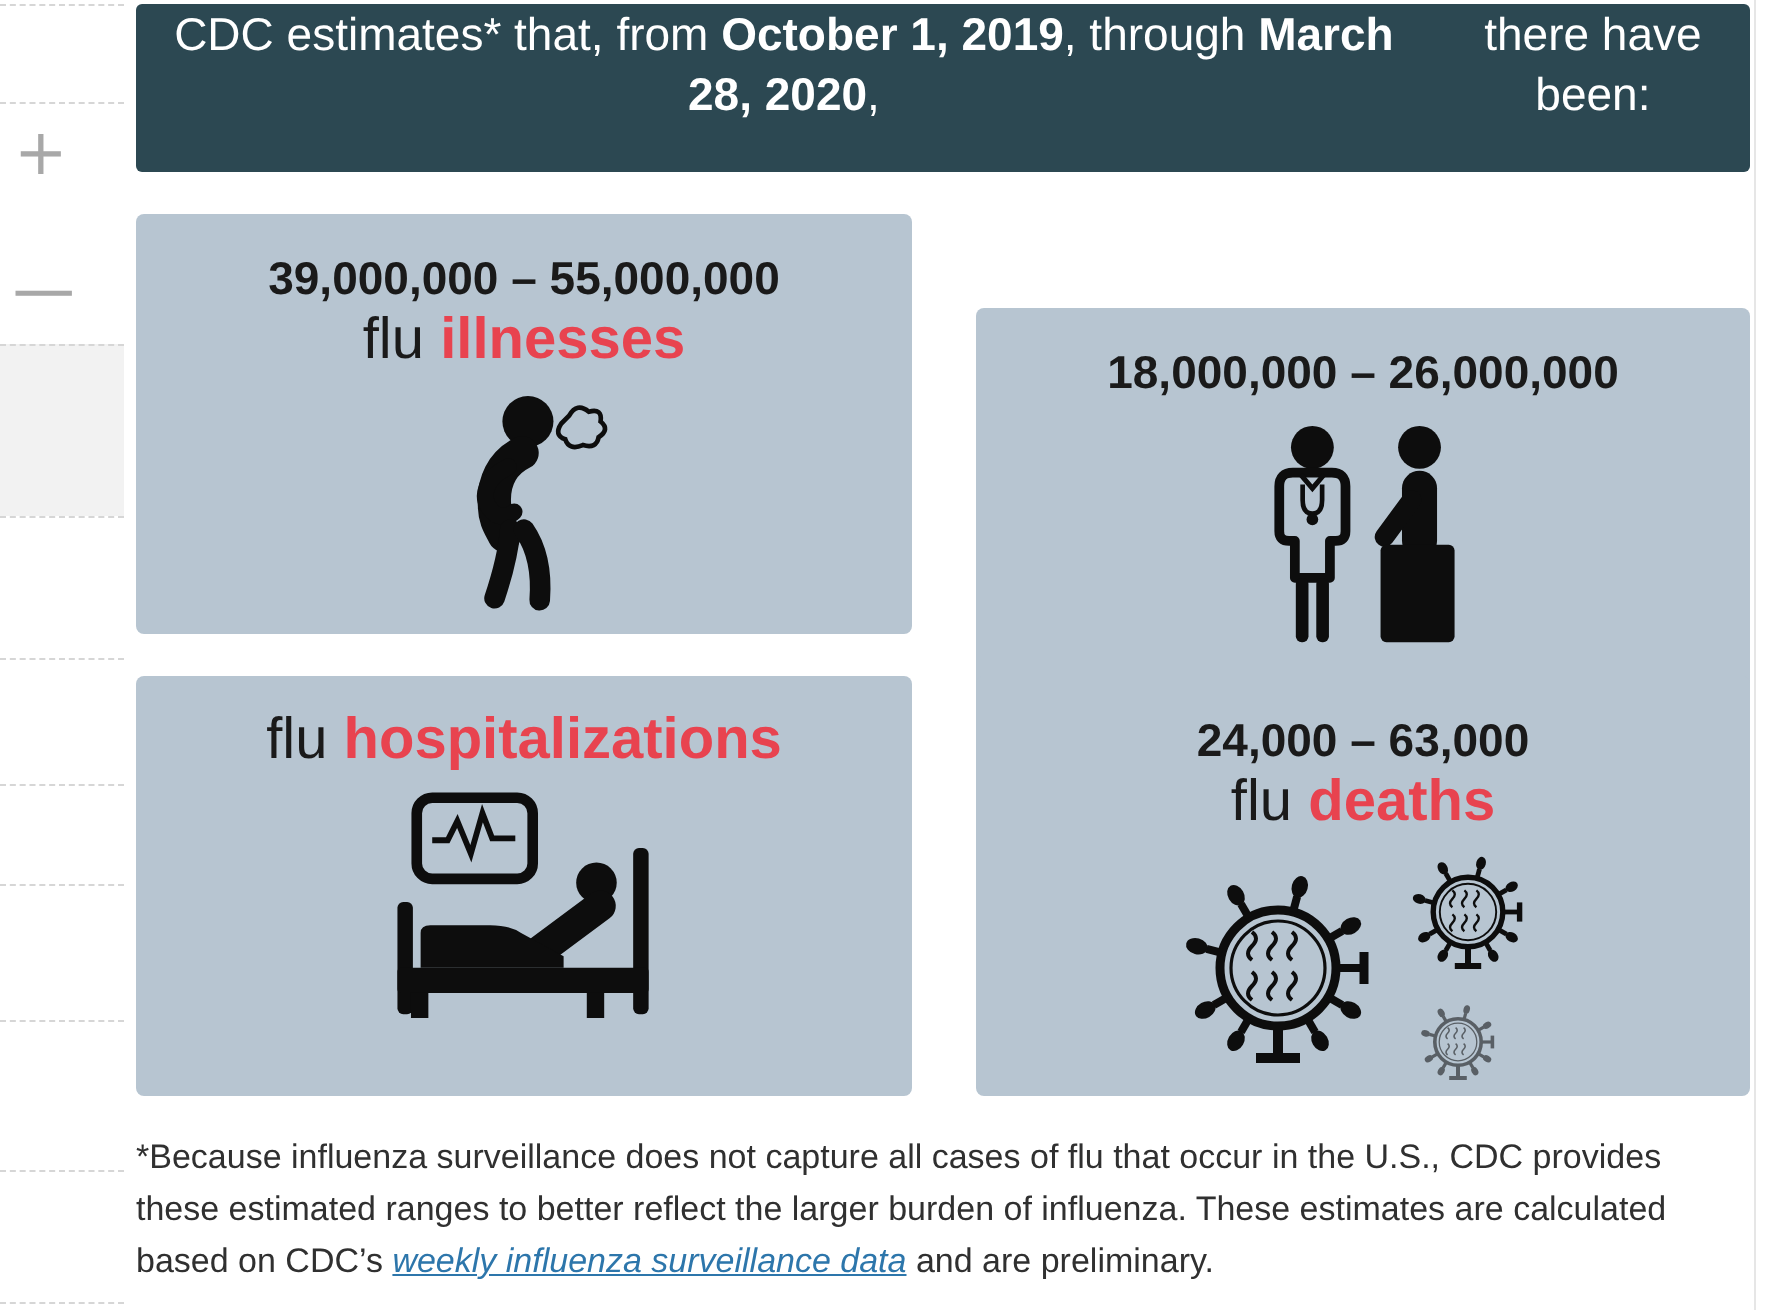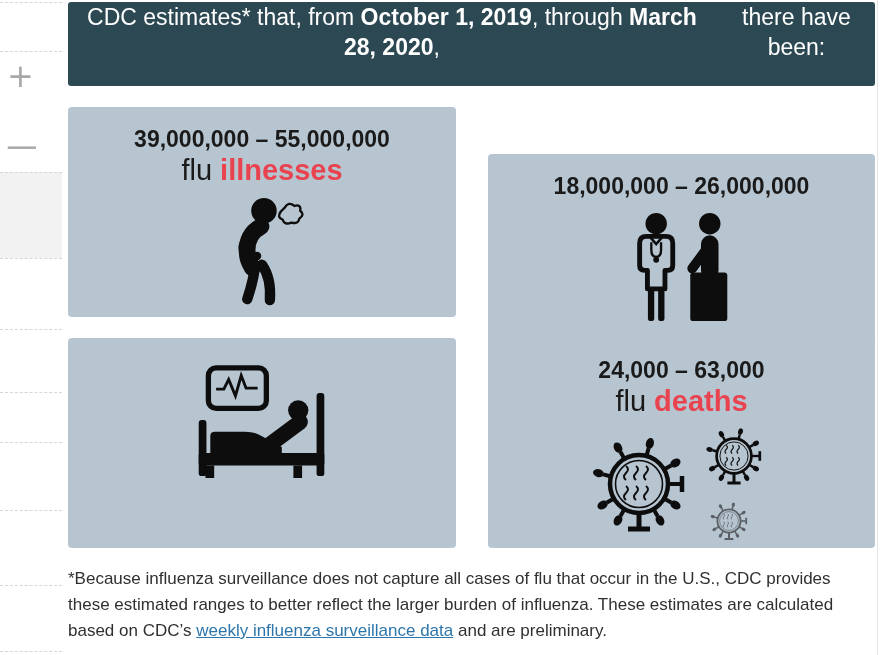--- a/index.html
+++ b/index.html
@@ -42,21 +42,21 @@
   .card-3{left:0;top:338px;}
   .card-4{left:420px;top:338px;width:387px;}
   .stat-range{font-size:23px;line-height:31px;font-weight:700;color:#1a1a1a;}
   .stat-label{font-size:29px;line-height:31px;color:#1a1a1a;}
   .stat-label .cat{color:var(--accent-red);font-weight:700;}
   .icon-wrap{display:flex;justify-content:center;align-items:center;height:126px;margin-top:3px;
     color:var(--icon-black);}
 
   .footnote{position:absolute;left:0;top:566px;width:800px;
     font-size:17px;line-height:26px;color:#303030;}
-  .footnote a{color:var(--link-blue);text-decoration:underline;cursor:pointer;}
+  .footnote a{color:var(--link-blue);text-decoration:underline;cursor:pointer;font-style:italic;}
 </style>
 </head>
 <body>
 
 <div class="stage">
 
   <div class="left-strip">
     <div class="dash" style="top:2px"></div>
     <div class="dash" style="top:51px"></div>
     <div class="zoom-btn zoom-in">+</div>
@@ -109,20 +109,21 @@
 
           <circle cx="86" cy="13" r="11" fill="currentColor" stroke="none"></circle>
           <rect x="77" y="25" width="18" height="45" rx="9" fill="currentColor" stroke="none"></rect>
           <path d="M82 40 L68 59" stroke-width="10" stroke-linecap="round"></path>
           <rect x="66" y="63" width="38" height="50" rx="3" fill="currentColor" stroke="none"></rect>
         </svg>
       </div>
     </section>
 
     <section class="card card-3">
+      <div class="stat-label"><span>flu</span> <span class="cat">hospitalizations</span></div>
       <div class="icon-wrap">
         <svg width="132" height="114" viewBox="0 0 135 118" fill="none" stroke="currentColor">
           <rect x="12" y="4" width="60" height="42" rx="8" stroke-width="5.5"></rect>
           <path d="M20 26 h8 l5 -10 l7 17 l6 -21 l5 13 h12" stroke-width="3"></path>
           <rect x="2" y="58" width="8" height="58" rx="3" fill="currentColor" stroke="none"></rect>
           <rect x="124" y="30" width="8" height="86" rx="3" fill="currentColor" stroke="none"></rect>
           <circle cx="105" cy="48" r="10.5" fill="currentColor" stroke="none"></circle>
           <path d="M107 60 L76 83" stroke-width="16" stroke-linecap="round"></path>
           <path d="M14 92 V74 Q14 70 19 70 H50 Q60 70 66 74 L88 86 V92 Z" fill="currentColor" stroke="none"></path>
           <rect x="2" y="92" width="130" height="13" rx="2" fill="currentColor" stroke="none"></rect>

